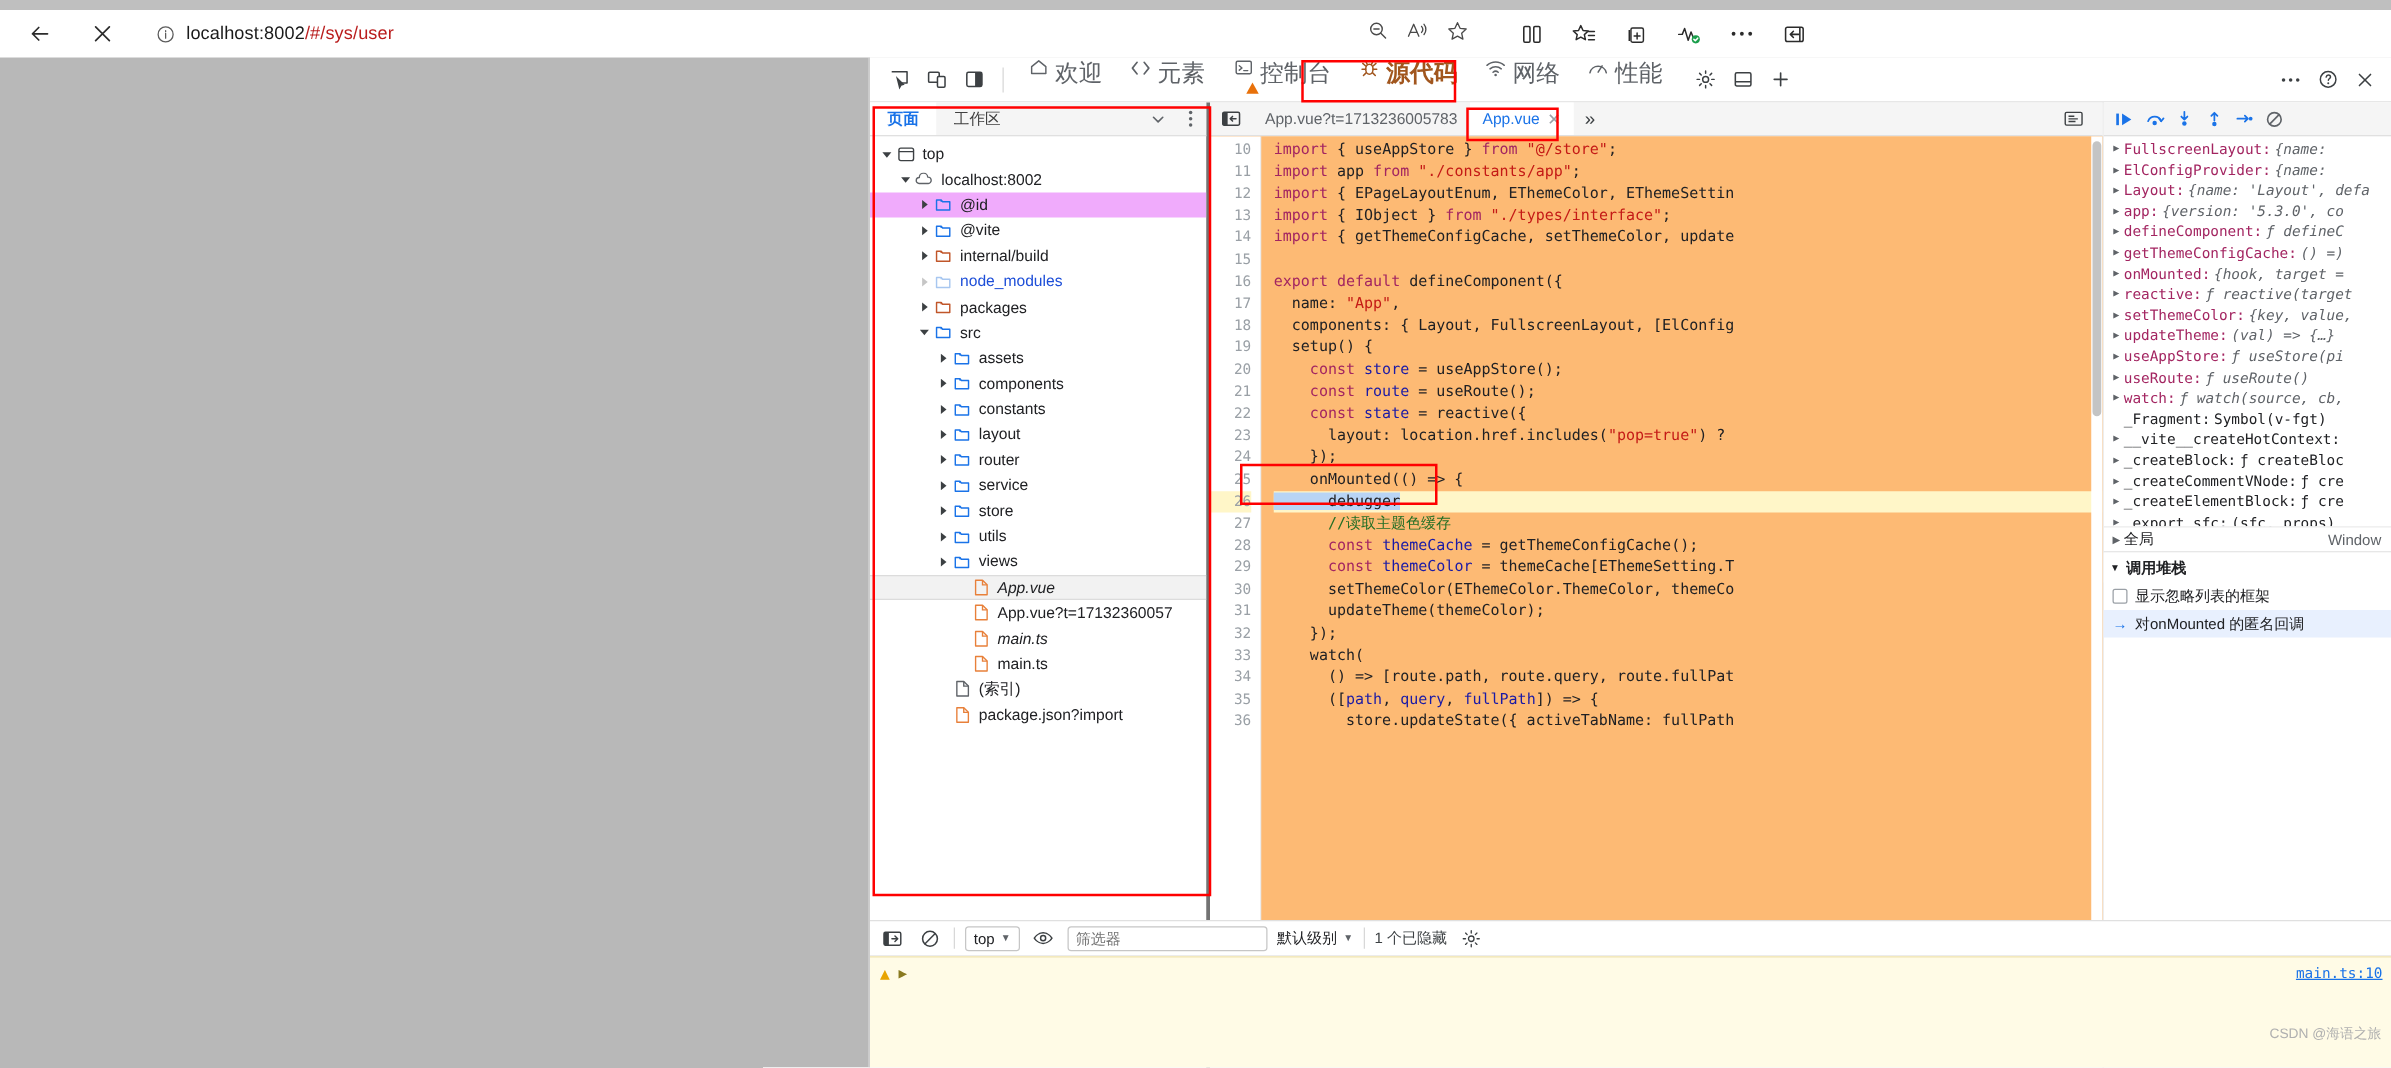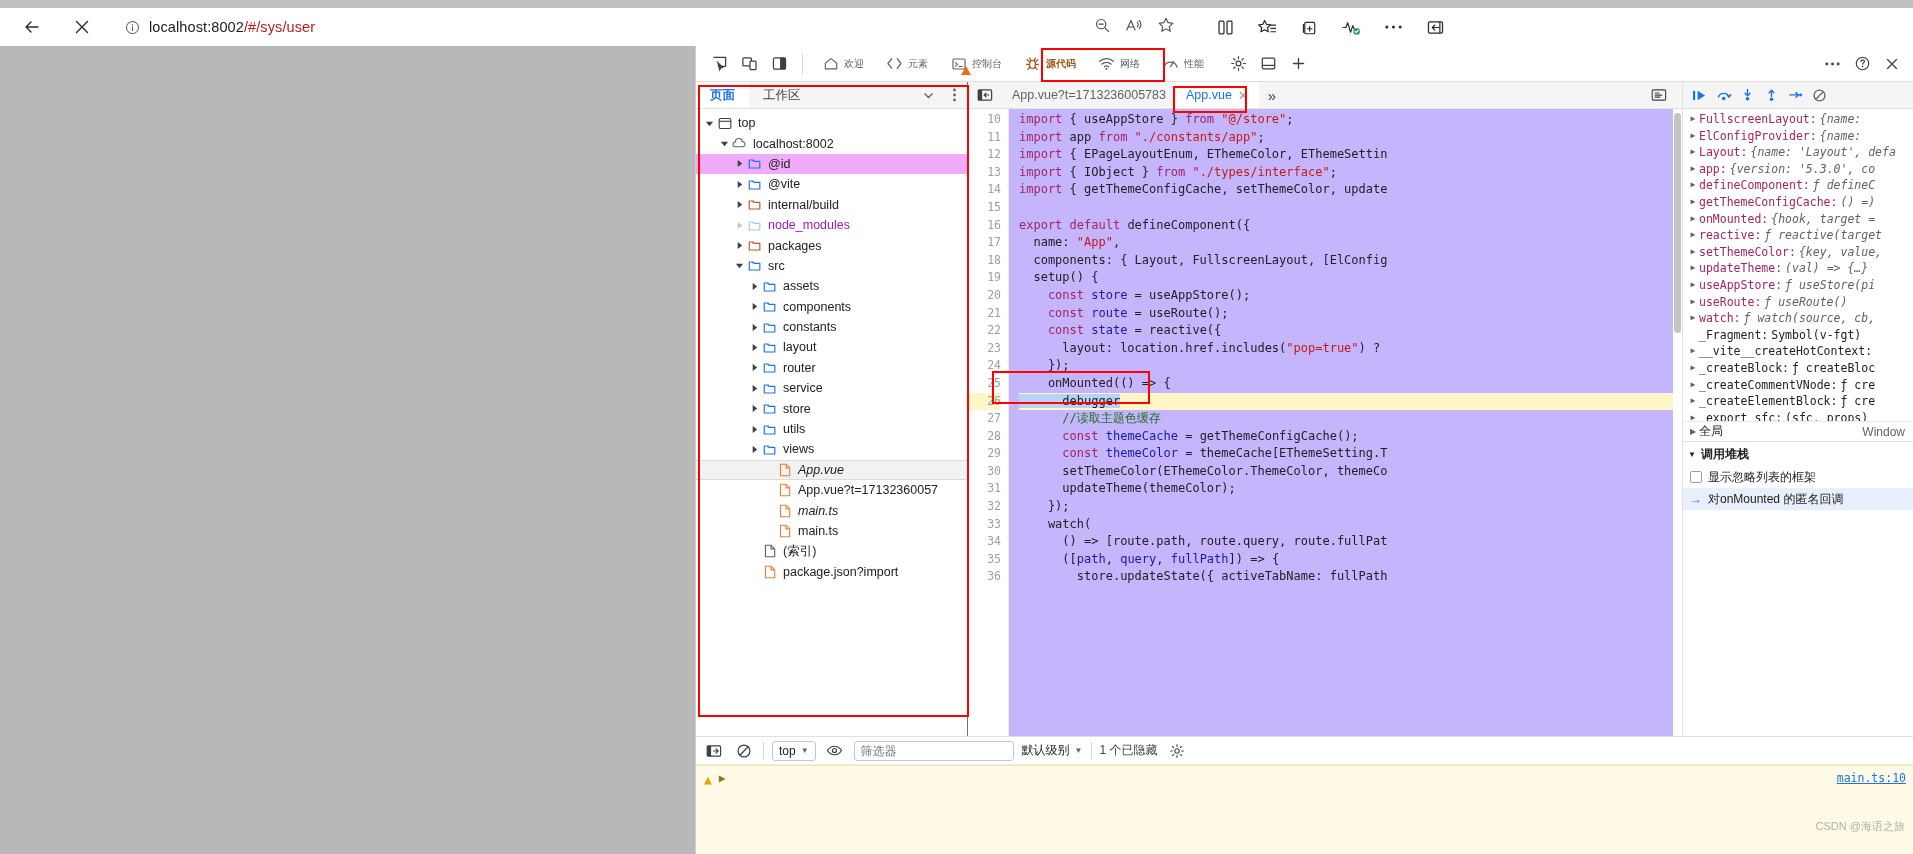--- a/index.html
+++ b/index.html
@@ -58,41 +58,41 @@
   }
 
   
   .dt-toolbar {
     position: relative; height: 36px; display: flex; align-items: center;
     border-bottom: 1px solid #e0e0e0; background: #ffffff; padding-left: 8px;
   }
   .dt-icobtn { width: 30px; height: 28px; display:flex; align-items:center; justify-content:center; color:#3c4043; }
   .dt-sep { width: 1px; height: 20px; background: #d8d8d8; margin: 0 8px; }
   .dt-tab {
-    height: 36px; display: flex; align-items: center; gap: 5px;
-    padding: 0 11px; color: #5f6368; font-size: 10px; white-space: nowrap; position: relative; font-family: Liberation Serif, serif;
+    height: 36px; display: flex; align-items: flex-start; gap: 5px;
+    padding: 0 11px; color: #5f6368; font-size: 19px; white-space: nowrap; position: relative; font-family: Liberation Serif, serif;
   }
   .dt-tab .tico { display:flex; align-items:center; justify-content:center; width:17px; height:17px; color:#5f6368;}
   .dt-tab.active { color: #a1561e; font-weight: 600; }
   .dt-tab.active .tico { color: #a1561e; }
   .dt-tab .warn-dot {
     position: absolute; left: 22px; bottom: 7px; width: 0; height: 0;
     border-left: 5px solid transparent; border-right: 5px solid transparent;
     border-bottom: 9px solid #e8710a;
   }
   .highlight-box {
     position: absolute; border: 2.5px solid #ff0000; pointer-events: none; z-index: 60;
   }
   .dt-toolbar-right { margin-left: auto; display: flex; align-items: center; padding-right: 6px; }
 
   
   .dt-body { position: relative; height: 772px; display: flex; }
 
   
-  .nav-pane { width: 272px; border-right: 1px solid #737373; display: flex; flex-direction: column; background:#fff; }
+  .nav-pane { width: 272px; border-right: 3px solid #737373; display: flex; flex-direction: column; background:#fff; }
   .nav-tabs {
     height: 27px; display: flex; align-items: stretch; border-bottom: 1px solid #e0e0e0;
     background: #f5f5f5; position: relative;
   }
   .nav-tab {
     display: flex; align-items: center; padding: 0 14px; font-size: 12.5px; color: #404040;
   }
   .nav-tab.active { background: #ffffff; color: #1a73e8; font-weight: 600; }
   .nav-tabs .spacer { flex: 1; }
   .nav-tabs .ntb { width: 26px; display:flex; align-items:center; justify-content:center; color:#5f6368; }
@@ -100,21 +100,21 @@
   .trow {
     height: 20.4px; display: flex; align-items: center; font-size: 12.5px; color: #202124;
     white-space: nowrap; padding-right: 4px;
   }
   .trow.sel { background: #f2f2f2; border-top:1px solid #dcdcdc; border-bottom:1px solid #dcdcdc; }
   .trow.hl { background: #f0abfc; }
   .tw { width: 14px; display: flex; align-items: center; justify-content: center; }
   .tw svg { display: block; }
   .ti { width: 17px; display: flex; align-items: center; justify-content: center; margin-right: 5px; }
   .tlabel.italic { font-style: italic; }
-  .tlabel.dim { color: #a21caf; }
+  .tlabel.dim { color: #1d4ed8; }
   .nav-hscroll {
     height: 14px; display: flex; align-items: center; border-top: 1px solid #ececec;
     padding: 0 4px; gap: 4px;
   }
   .nav-hscroll .arrow { color: #6b6b6b; font-size: 9px; }
   .nav-hscroll .bar { flex: 1; height: 7px; background: #c9c9c9; border-radius: 4px; margin: 0 3px; }
   .nav-bottom-tabs {
     height: 30px; display: flex; align-items: center; gap: 2px; border-top: 1px solid #e0e0e0;
     padding-left: 8px; background:#fff;
   }
@@ -130,21 +130,21 @@
   }
   .etab {
     display: flex; align-items: center; gap: 6px; padding: 0 10px; font-size: 12.5px;
     color: #5f6368; white-space: nowrap;
   }
   .etab.active { background: #ffffff; color: #1a73e8; }
   .etab .x { font-size: 13px; color: #9aa0a6; }
   .etab-more { display:flex; align-items:center; padding: 0 9px; color:#3c4043; font-size:15px; }
   .etab-right { margin-left: auto; display: flex; align-items: center; padding-right: 6px; }
 
-  .code-wrap { flex: 1; position: relative; overflow: hidden; background: #c4b5fd; display:flex; }
+  .code-wrap { flex: 1; position: relative; overflow: hidden; background: #fdba74; display:flex; }
   .gutter {
     width: 40px; text-align: right; padding-right: 7px; color: #9aa0a6;
     font-family: "DejaVu Sans Mono", monospace; font-size: 11.5px; line-height: 17.6px;
     padding-top: 2px; background: #fff; flex: none;
   }
   .code {
     flex: 1; font-family: "DejaVu Sans Mono", monospace; font-size: 12px; line-height: 17.6px;
     padding-top: 2px; padding-left: 10px; white-space: pre; overflow: hidden;
     border-left: 1px solid #ececec; position: relative;
   }

